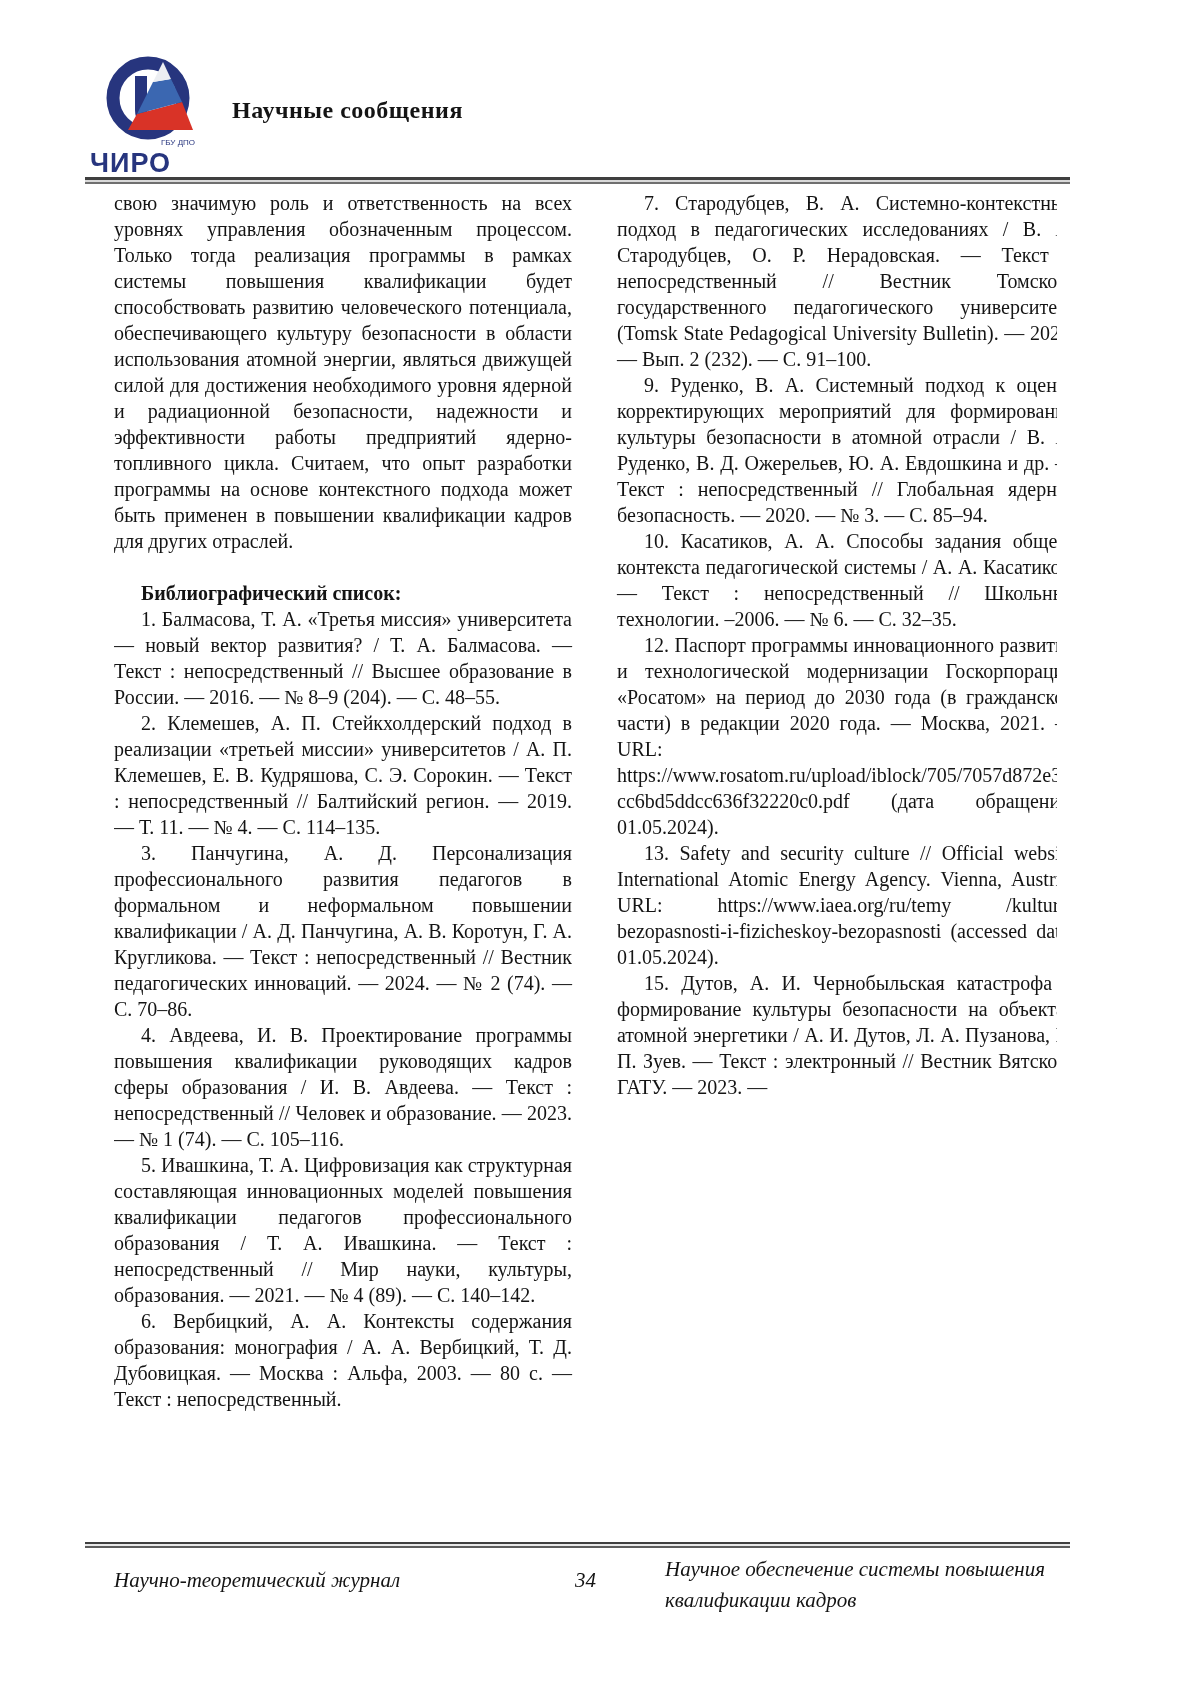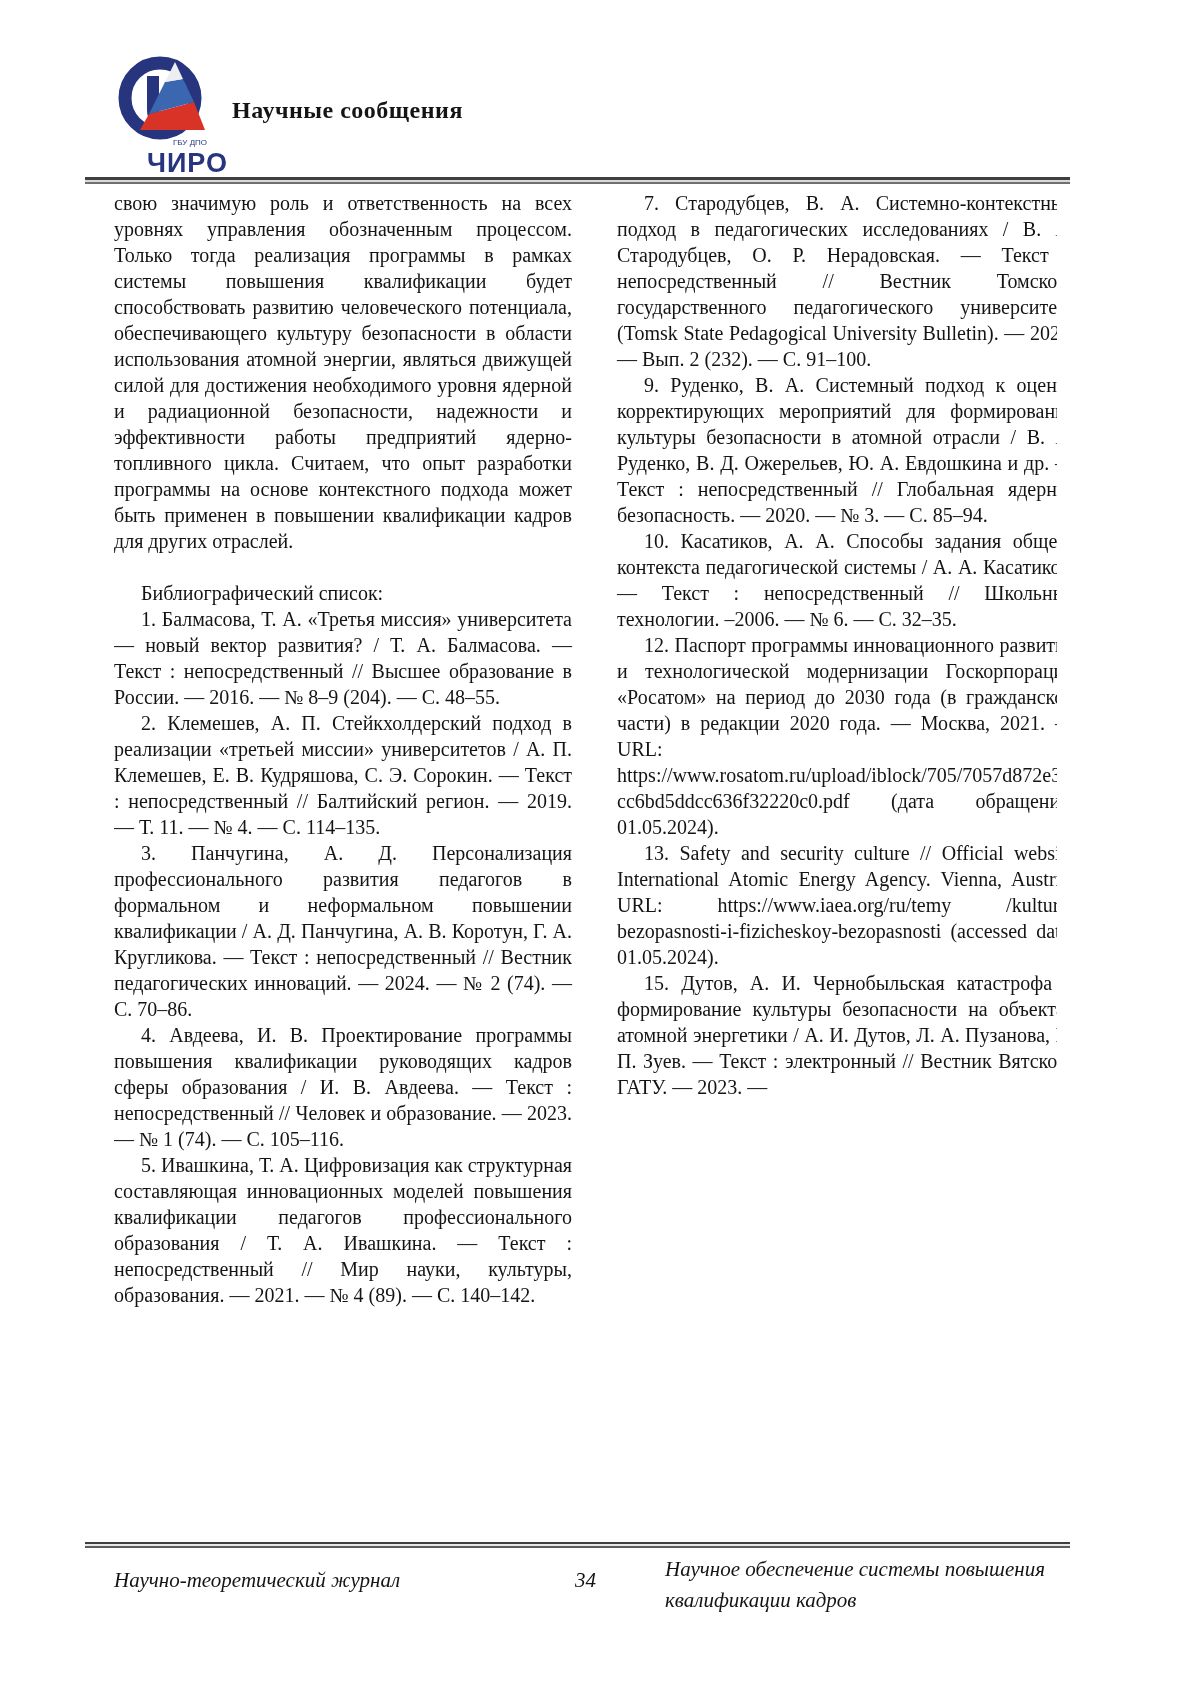--- a/index.html
+++ b/index.html
@@ -5,21 +5,21 @@
   html,body{margin:0;padding:0;background:#ffffff;}
   body{
     width:1200px;height:1697px;position:relative;overflow:hidden;
     font-family:"Liberation Serif","DejaVu Serif",serif;
     color:#141414;
     --navy:#27357e;
   }
   .page{position:absolute;inset:0;}
 
   
-  .logo{position:absolute;left:102px;top:50px;width:126px;text-align:right;}
+  .logo{position:absolute;left:90px;top:50px;width:126px;text-align:left;}
   .logo svg{display:block;margin:0 auto;}
   .logo-org{font-weight:bold;font-size:27px;letter-spacing:1px;color:var(--navy);
             font-family:"Liberation Sans","DejaVu Sans",sans-serif;line-height:30px;margin-top:-2px;}
   .section-title{
     position:absolute;left:232px;top:97px;
     font-size:24px;font-weight:bold;letter-spacing:.5px;
   }
   .header-rule{
     position:absolute;left:85px;top:177px;width:985px;height:2px;
     border-top:3px solid #3f3f3f;border-bottom:2px solid #6f6f6f;background:#d9d9d9;
@@ -28,21 +28,21 @@
   
   .columns{
     position:absolute;left:114px;top:190px;width:943px;height:1356px;
     display:flex;gap:45px;overflow:hidden;
   }
   .col{width:458px;flex:0 0 458px;
     font-size:20px;line-height:26px;text-align:justify;
     hyphens:auto;-webkit-hyphens:auto;overflow-wrap:anywhere;
   }
   .intro{margin:0;text-indent:0;}
-  .bib-heading{margin:26px 0 0 0;font-weight:normal;text-indent:27px;}
+  .bib-heading{margin:26px 0 0 0;font-weight:bold;text-indent:27px;}
   .bib-item{margin:0;text-indent:27px;}
 
   
   .footer-rule{
     position:absolute;left:85px;top:1542px;width:985px;height:2px;
     border-top:2px solid #3f3f3f;border-bottom:2px solid #5c5c5c;background:#e8e8e8;
   }
   .footer{position:absolute;left:114px;top:1552px;width:943px;height:70px;font-size:21px;font-style:italic;}
   .footer-left{position:absolute;left:0;top:16px;}
   .footer-page{position:absolute;left:50%;top:16px;transform:translateX(-50%);}
@@ -72,20 +72,21 @@
   <div class="columns">
     <div class="col">
       <p class="intro">свою значимую роль и ответственность на всех уровнях управления обозначенным процессом. Только тогда реализация программы в рамках системы повышения квалификации будет способствовать развитию человеческого потенциала, обеспечивающего культуру безопасности в области использования атомной энергии, являться движущей силой для достижения необходимого уровня ядерной и радиационной безопасности, надежности и эффективности работы предприятий ядерно-топливного цикла. Считаем, что опыт разработки программы на основе контекстного подхода может быть применен в повышении квалификации кадров для других отраслей.</p>
       <p class="bib-heading">Библиографический список:</p>
       <div>
           <p class="bib-item">1. Балмасова, Т. А. «Третья миссия» университета — новый вектор развития? / Т. А. Балмасова. — Текст : непосредственный // Высшее образование в России. — 2016. — № 8–9 (204). — С. 48–55.</p>
           <p class="bib-item">2. Клемешев, А. П. Стейкхолдерский подход в реализации «третьей миссии» университетов / А. П. Клемешев, Е. В. Кудряшова, С. Э. Сорокин. — Текст : непосредственный // Балтийский регион. — 2019. — Т. 11. — № 4. — С. 114–135.</p>
           <p class="bib-item">3. Панчугина, А. Д. Персонализация профессионального развития педагогов в формальном и неформальном повышении квалификации / А. Д. Панчугина, А. В. Коротун, Г. А. Кругликова. — Текст : непосредственный // Вестник педагогических инноваций. — 2024. — № 2 (74). — С. 70–86.</p>
           <p class="bib-item">4. Авдеева, И. В. Проектирование программы повышения квалификации руководящих кадров сферы образования / И. В. Авдеева. — Текст : непосредственный // Человек и образование. — 2023. — № 1 (74). — С. 105–116.</p>
           <p class="bib-item">5. Ивашкина, Т. А. Цифровизация как структурная составляющая инновационных моделей повышения квалификации педагогов профессионального образования / Т. А. Ивашкина. — Текст : непосредственный // Мир науки, культуры, образования. — 2021. — № 4 (89). — С. 140–142.</p>
+          <p class="bib-item">6. Вербицкий, А. А. Контексты содержания образования: монография / А. А. Вербицкий, Т. Д. Дубовицкая. — Москва : Альфа, 2003. — 80 с. — Текст : непосредственный.</p>
         </div>
     </div>
     <div class="col">
       <div>
           <p class="bib-item">7. Стародубцев, В. А. Системно-контекстный подход в педагогических исследованиях / В. А. Стародубцев, О. Р. Нерадовская. — Текст : непосредственный // Вестник Томского государственного педагогического университета (Tomsk State Pedagogical University Bulletin). — 2024. — Вып. 2 (232). — С. 91–100.</p>
           <p class="bib-item">9. Руденко, В. А. Системный подход к оценке корректирующих мероприятий для формирования культуры безопасности в атомной отрасли / В. А. Руденко, В. Д. Ожерельев, Ю. А. Евдошкина и др. — Текст : непосредственный // Глобальная ядерная безопасность. — 2020. — № 3. — С. 85–94.</p>
           <p class="bib-item">10. Касатиков, А. А. Способы задания общего контекста педагогической системы / А. А. Касатиков. — Текст : непосредственный // Школьные технологии. –2006. — № 6. — С. 32–35.</p>
           <p class="bib-item">12. Паспорт программы инновационного развития и технологической модернизации Госкорпорации «Росатом» на период до 2030 года (в гражданской части) в редакции 2020 года. — Москва, 2021. — URL: https://www.rosatom.ru/upload/iblock/705/7057d872e3bcc6bd5ddcc636f32220c0.pdf (дата обращения: 01.05.2024).</p>
           <p class="bib-item">13. Safety and security culture // Official website International Atomic Energy Agency. Vienna, Austria. URL: https://www.iaea.org/ru/temy /kultura-bezopasnosti-i-fizicheskoy-bezopasnosti (accessed date: 01.05.2024).</p>
           <p class="bib-item">15. Дутов, А. И. Чернобыльская катастрофа и формирование культуры безопасности на объектах атомной энергетики / А. И. Дутов, Л. А. Пузанова, Н. П. Зуев. — Текст : электронный // Вестник Вятского ГАТУ. — 2023. —</p>

